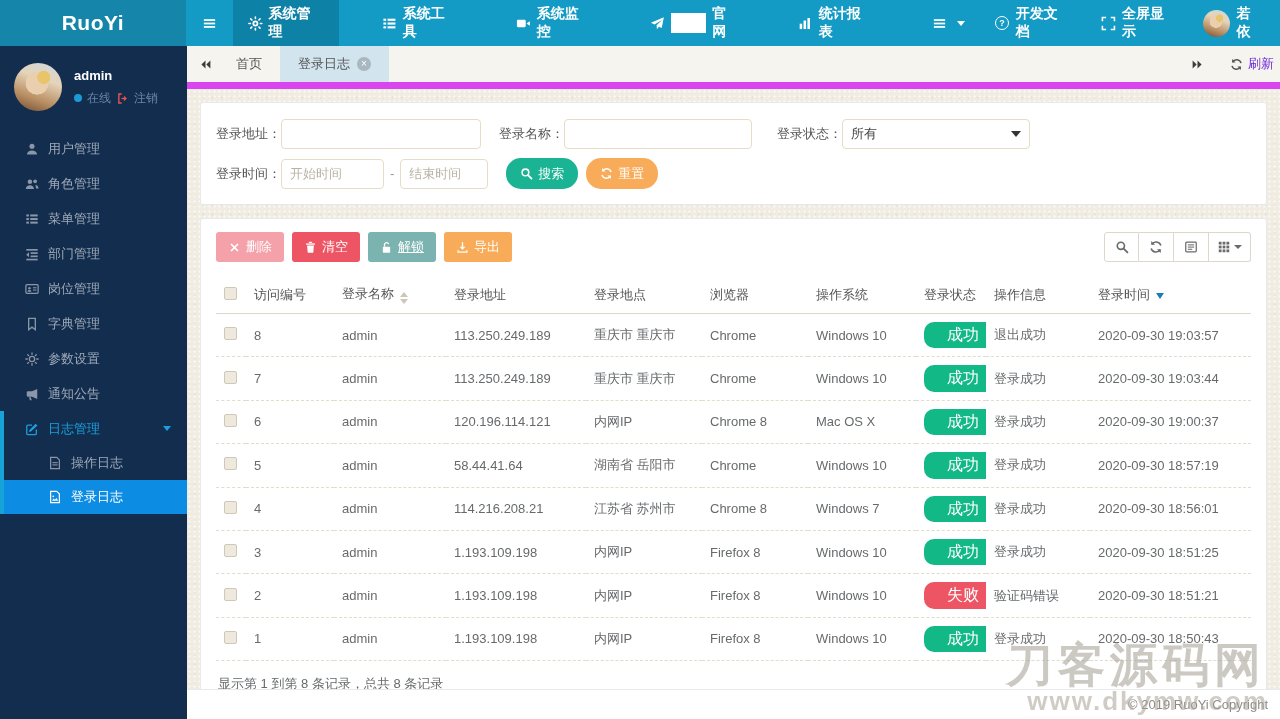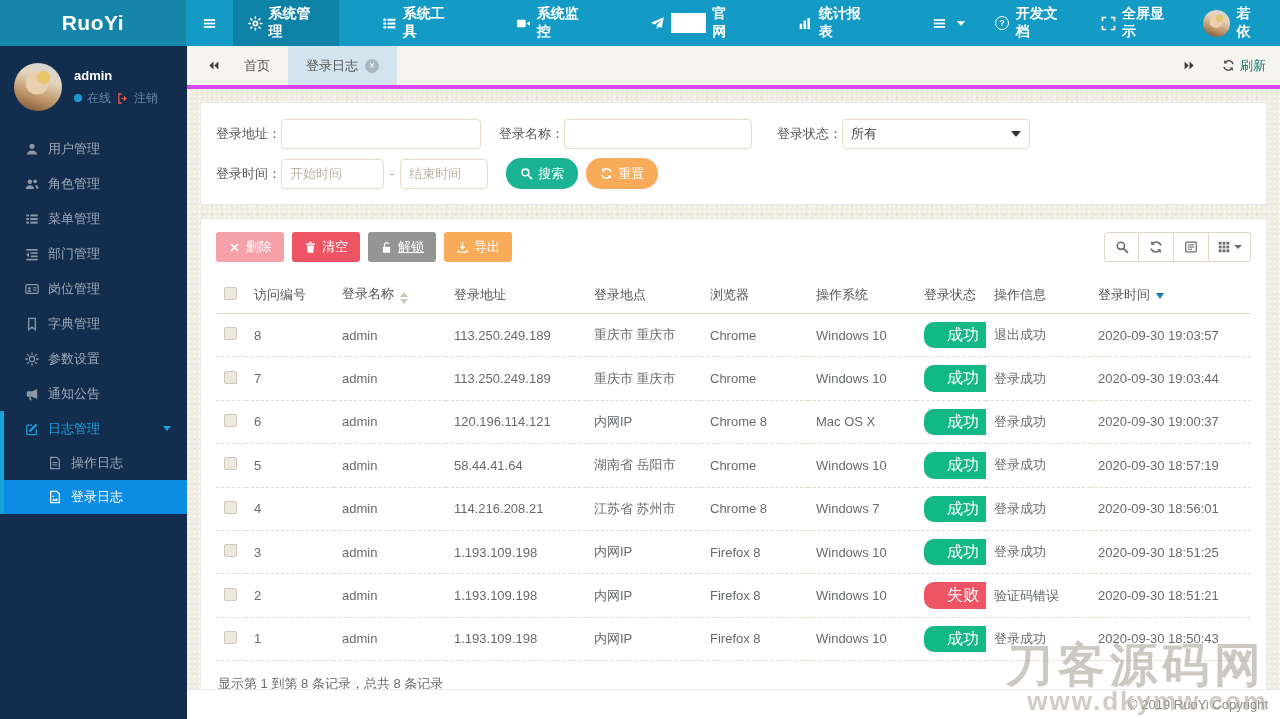--- a/index.html
+++ b/index.html
@@ -46,28 +46,28 @@
   .side-group { border-left:4px solid #18a3d8; }
   .side-group .parent { color:#1b9fdd; padding-left:21px; }
   .side-group .parent .ic { color:#1b9fdd; }
   .gcaret { margin-left:auto; margin-right:16px; width:0; height:0; border-left:4px solid transparent; border-right:4px solid transparent; border-top:5px solid #1b9fdd; }
   .side-sub { height:34px; padding-left:44px; }
   .side-sub.active { background:#0d8ce4; color:#fff; }
   .side-sub.active .ic { color:#fff; }
 
   
   .main { flex:1; display:flex; flex-direction:column; position:relative; min-width:0; }
-  .tabbar { height:43px; flex:0 0 43px; background:#f6f4ee; border-bottom:4px solid #d946ef; display:flex; align-items:stretch; padding:0 14px; color:#555; }
+  .tabbar { height:43px; flex:0 0 43px; background:#f6f4ee; border-bottom:7px solid #d946ef; display:flex; align-items:stretch; padding:0 6px; color:#555; }
   .tab-arrow { display:flex; align-items:center; padding:0 6px; cursor:pointer; color:#3c3c3c; }
   .tab-arrow svg { width:13px; height:13px; fill:currentColor; }
   .tab { display:flex; align-items:center; gap:7px; padding:0 18px; font-size:13px; cursor:pointer; }
   .tab.active { background:#d2e4ee; }
   .tab-close { width:14px; height:14px; border-radius:50%; background:#a9b8c0; color:#fff; display:inline-flex; align-items:center; justify-content:center; font-size:10px; line-height:1; }
   .tab-right { margin-left:auto; display:flex; align-items:center; gap:20px; }
-  .tab-refresh { display:flex; align-items:center; gap:5px; cursor:pointer; color:#0f766e; }
+  .tab-refresh { display:flex; align-items:center; gap:5px; cursor:pointer; color:#6d28d9; }
   .tab-refresh .ic { width:13px; height:13px; color:#555; }
 
   .content { flex:1; overflow:hidden; background:#f0ece2;
      background-image: radial-gradient(rgba(255,255,255,.5) 1px, transparent 1.4px),
                        radial-gradient(rgba(210,200,180,.25) 1px, transparent 1.4px);
      background-size:5px 5px, 9px 9px; background-position:0 0, 3px 4px; }
 
   .card { background:#fff; border:1px solid #e7eaec; border-radius:3px; margin:13px 13px 0 13px; }
   .search-card { padding:13px 8px 15px 8px; }
   .frow { display:flex; align-items:center; margin:3px 0 9px 0; }
@@ -79,21 +79,21 @@
   .fselect { width:188px; height:30px; border:1px solid #e7ddc6; border-radius:4px; background:#fff; display:flex; align-items:center; padding:0 8px; color:#444; cursor:pointer; }
   .fselect .sel-caret { margin-left:auto; width:0; height:0; border-left:5px solid transparent; border-right:5px solid transparent; border-top:6px solid #333; }
   .w-date { width:103px; margin-right:6px; } .w-date2 { width:88px; margin-left:6px; }
   .dash { color:#999; }
 
   .btn { display:inline-flex; align-items:center; gap:5px; border:none; color:#fff; font-size:13px; font-family:inherit;
          padding:0 12px; height:30px; border-radius:3px; cursor:pointer; }
   .btn .ic { width:13px; height:13px; }
   .btn-pill { border-radius:15px; height:31px; padding:0 14px; }
   .bg-success { background:#1ab394; } .bg-danger { background:#ed5565; }
-  .bg-warning { background:#f8ac59; } .bg-info { background:#404040;text-decoration:underline; }
+  .bg-warning { background:#f8ac59; } .bg-info { background:#0f766e;text-decoration:underline; }
   .disabled { opacity:.55; cursor:default; }
   .ml8 { margin-left:8px; } .ml18 { margin-left:18px; }
 
   .table-card { padding:10px 15px 18px 15px; margin-bottom:0; }
   .toolbar { display:flex; align-items:center; margin:3px 0 14px 0; }
   .btn-group { margin-left:auto; display:flex; }
   .gbtn { width:35px; height:30px; background:#fff; border:1px solid #ddd8cb; border-left-width:0; display:flex; align-items:center; justify-content:center; color:#6b6b6b; cursor:pointer; gap:3px; }
   .gbtn:first-child { border-left-width:1px; border-radius:3px 0 0 3px; }
   .gbtn:last-child { border-radius:0 3px 3px 0; width:42px; }
   .gbtn .ic { width:14px; height:14px; }

